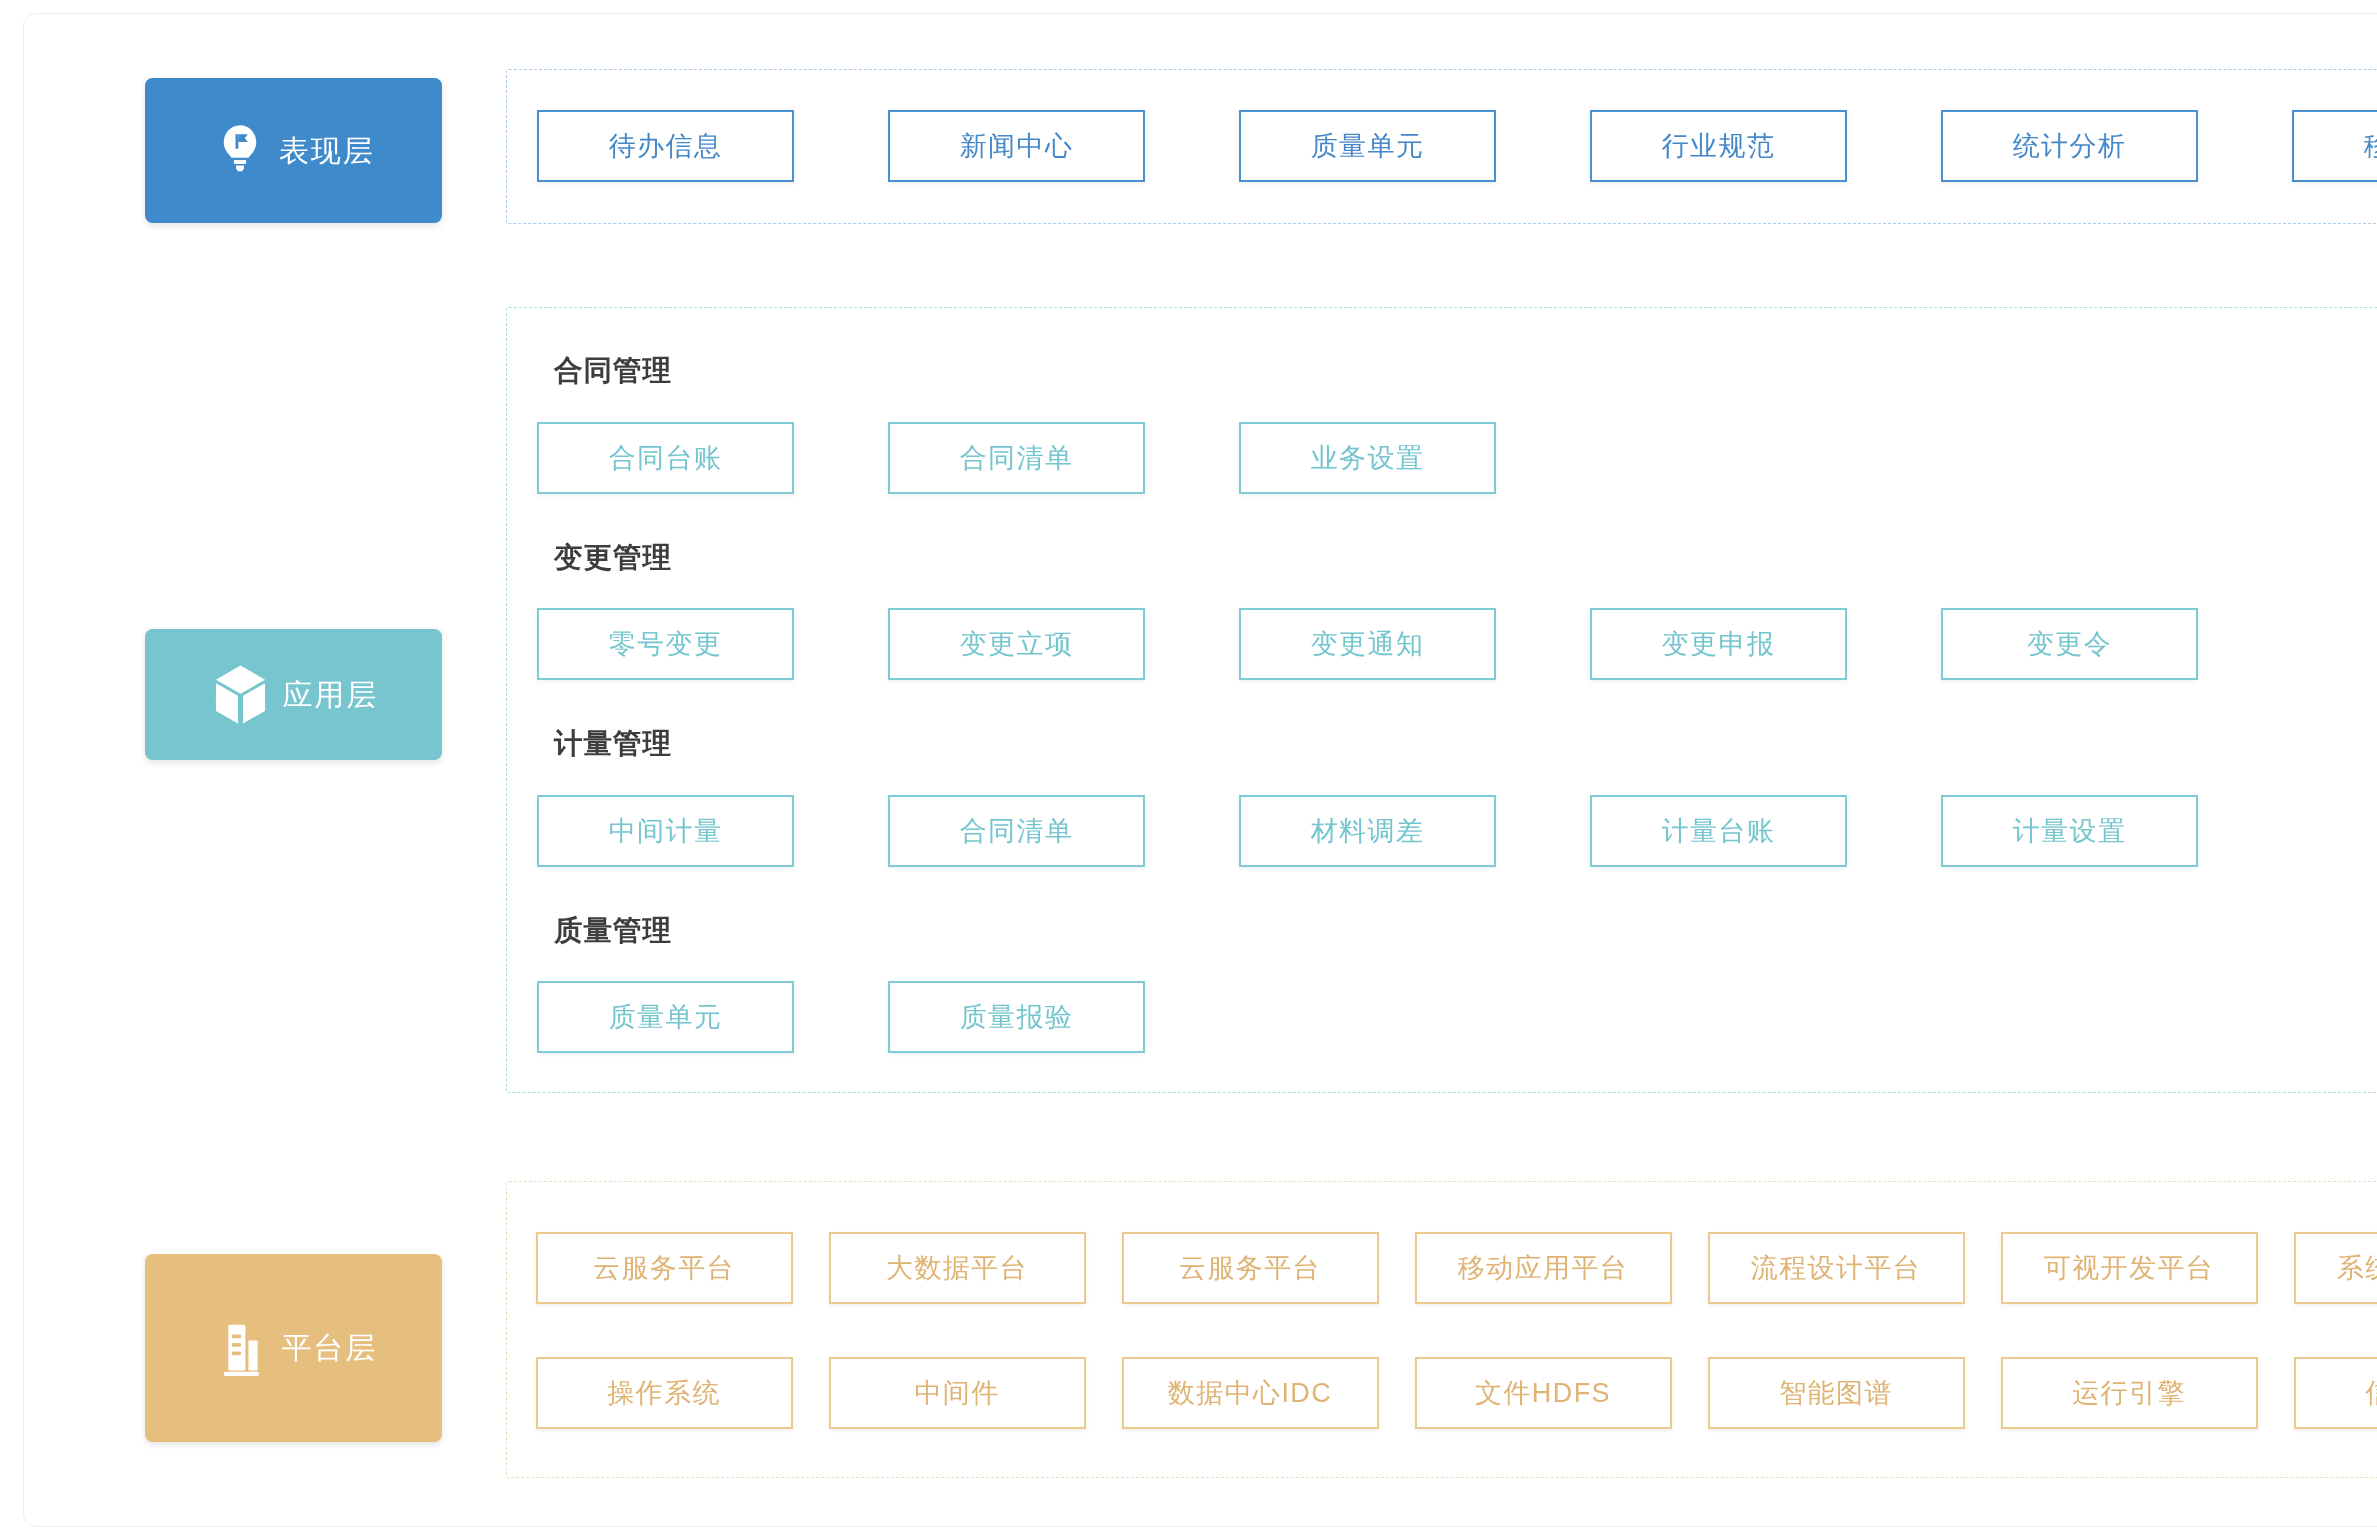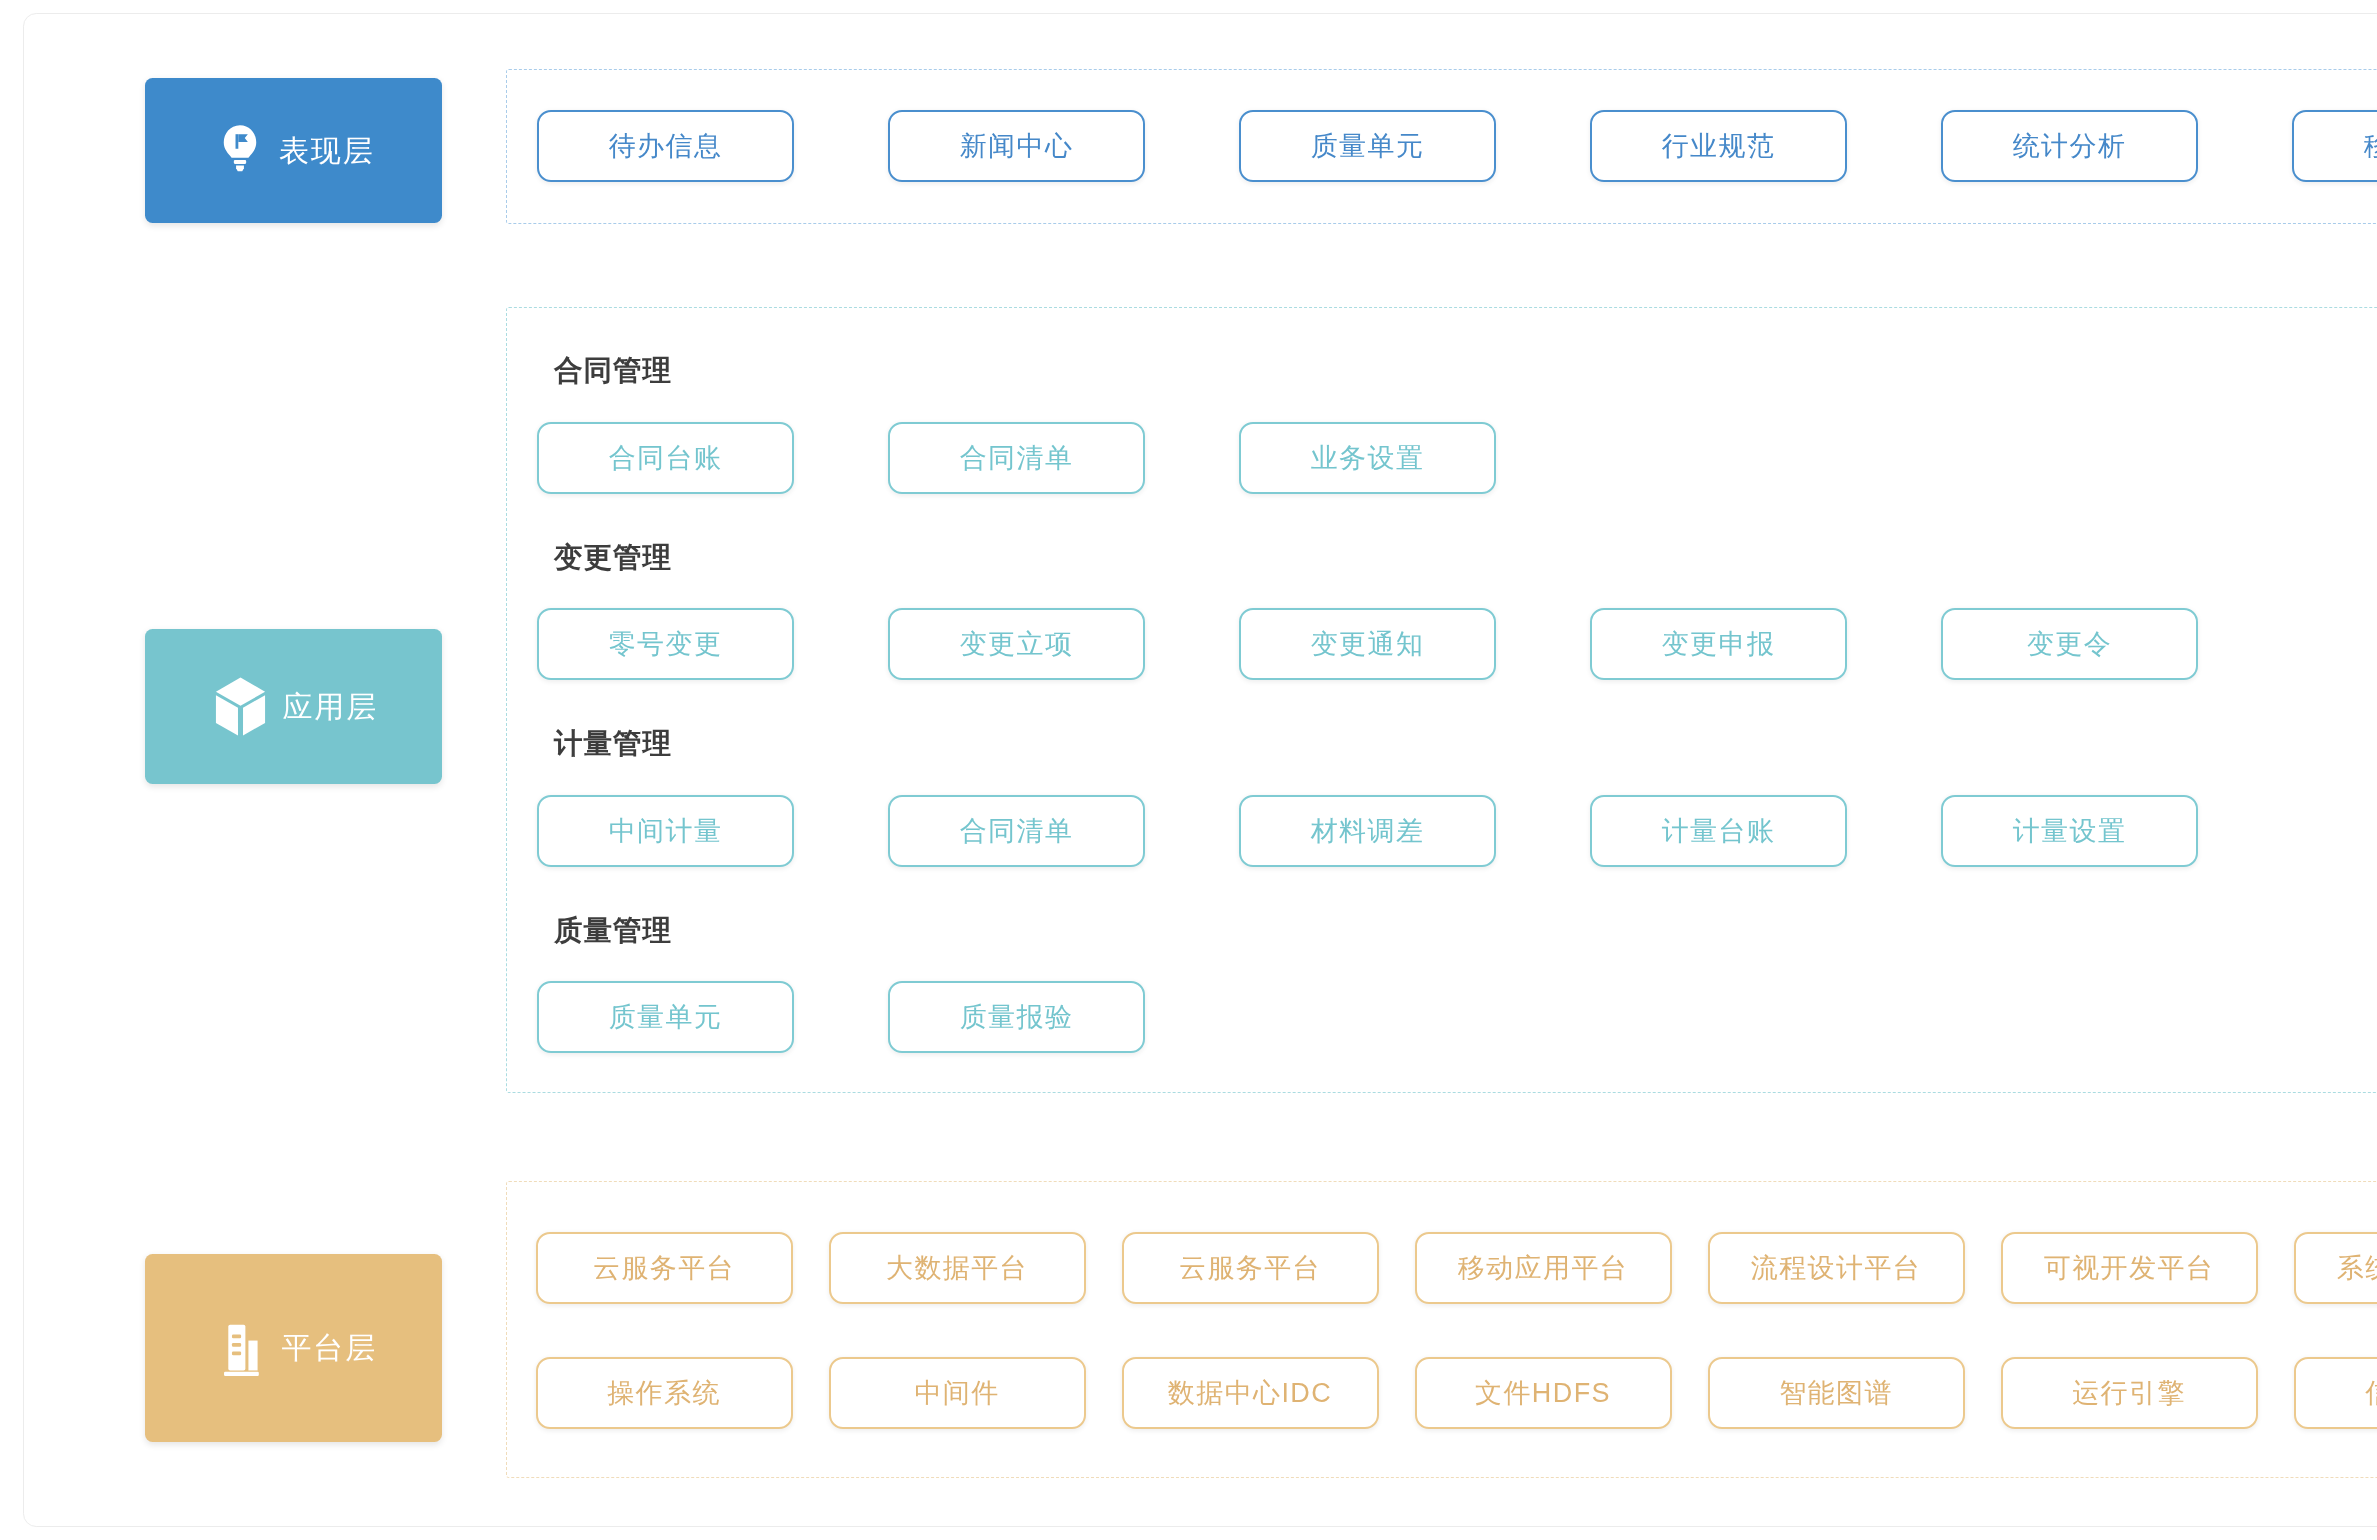--- a/index.html
+++ b/index.html
@@ -32,21 +32,21 @@
     border-radius: 7.6px;
     display: flex;
     flex-direction: row;
     align-items: center;
     justify-content: center;
     gap: 10.5px;
     color: #ffffff;
     box-shadow: 0 2.9px 6.7px rgba(0,0,0,0.10);
   }
   .band-presentation .layer-box { top: 78px;  height: 145px; }
-  .band-application  .layer-box { top: 629px; height: 155px; }
+  .band-application  .layer-box { top: 629px; height: 131px; }
   .band-platform     .layer-box { top: 1254px; height: 188px; }
 
   .layer-label { font-size: 30px; letter-spacing: 1.9px; line-height: 1; }
   .layer-icon { display: block; }
 
   
   .dashed-area {
     position: absolute;
     left: 506px;
     width: 2045px;
@@ -70,21 +70,21 @@
   .btn-row { display: flex; gap: 94px; }
   .band-application .btn-row { margin-bottom: 49px; }
   .band-platform    .btn-row { margin-bottom: 53px; gap: 36px; }
 
   .module-btn {
     width: 257px;
     height: 72px;
     flex: 0 0 auto;
     background: #ffffff;
     border: 2.4px solid var(--btn-border);
-    border-radius: 14px;
+    border-radius: 0;
     color: var(--btn-text);
     font-size: 27px;
     font-family: "Liberation Sans", sans-serif;
     letter-spacing: 1.4px;
     display: flex;
     align-items: center;
     justify-content: center;
     cursor: pointer;
     box-shadow: 0 1.9px 4.8px rgba(0,0,0,0.07);
   }

